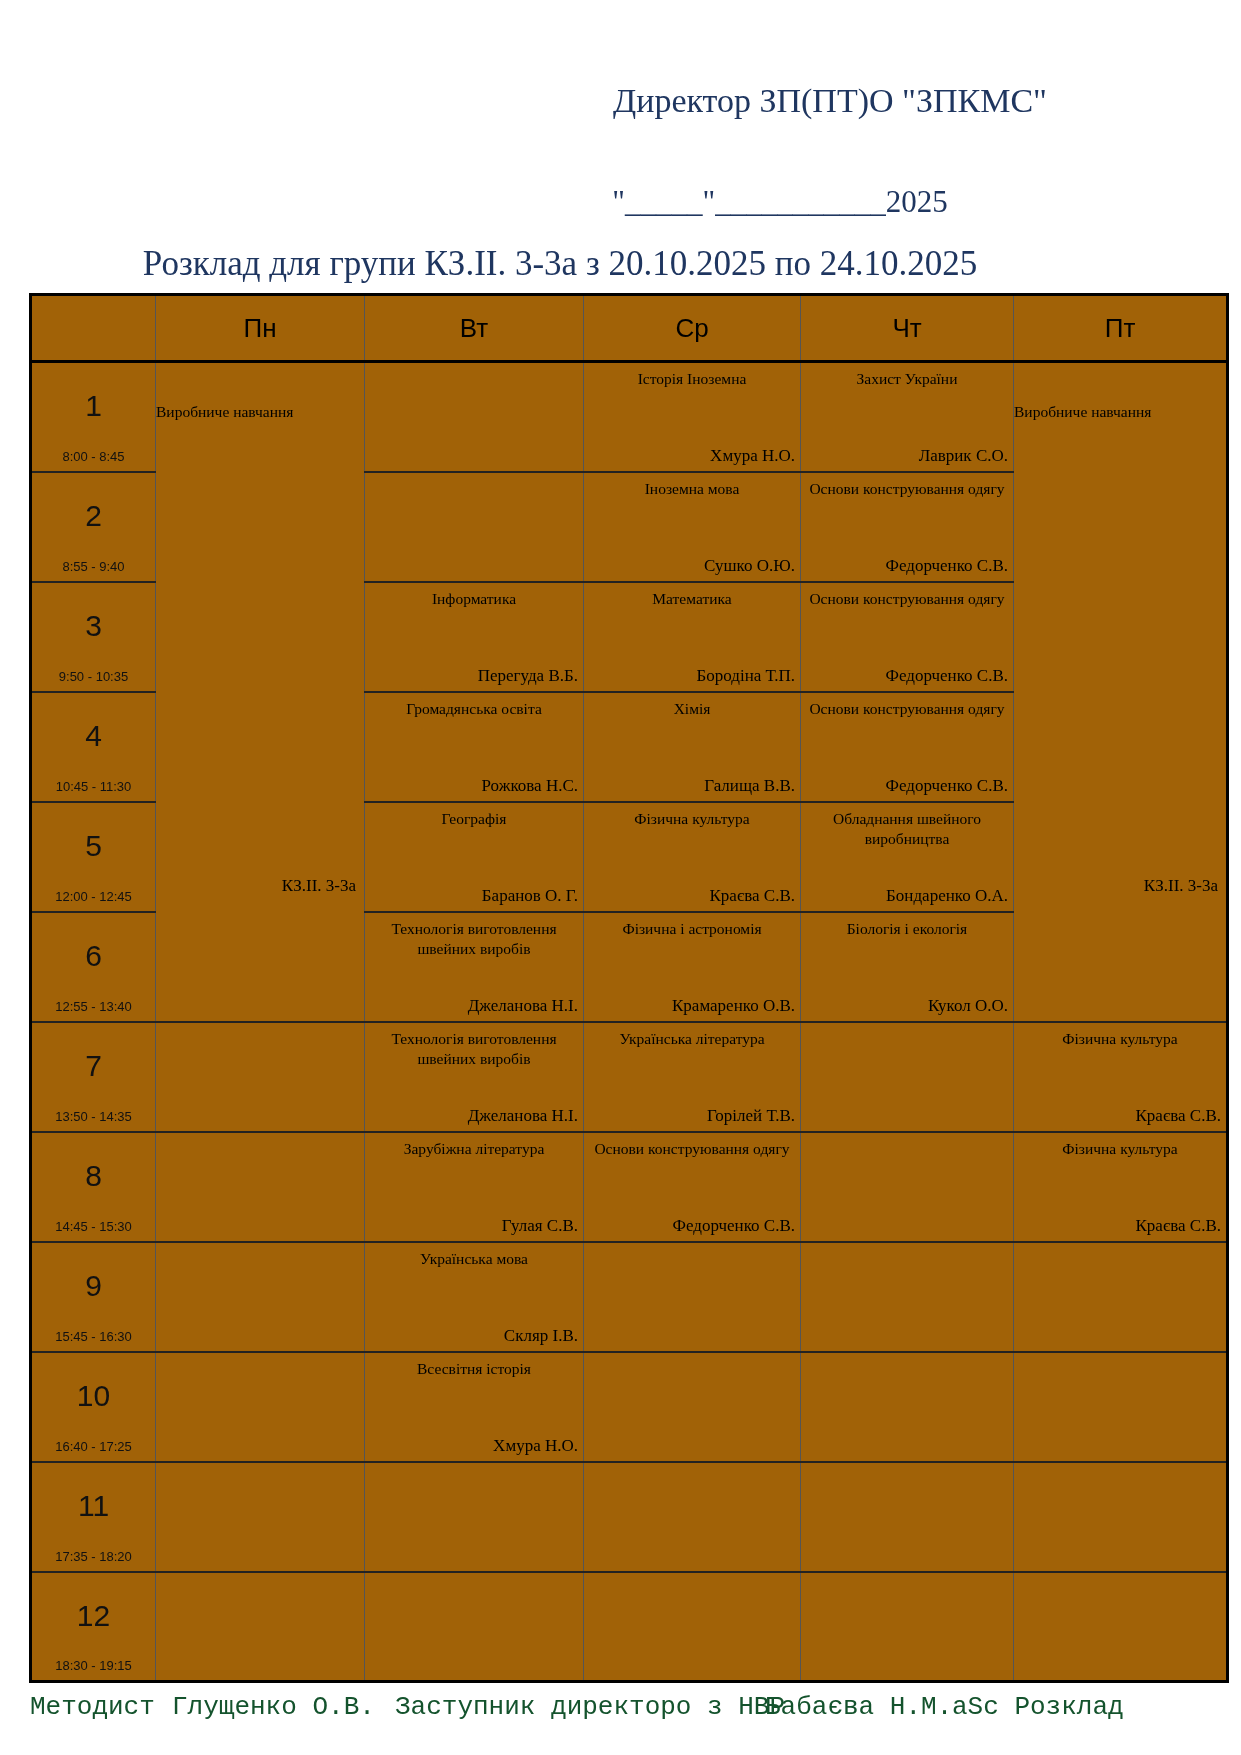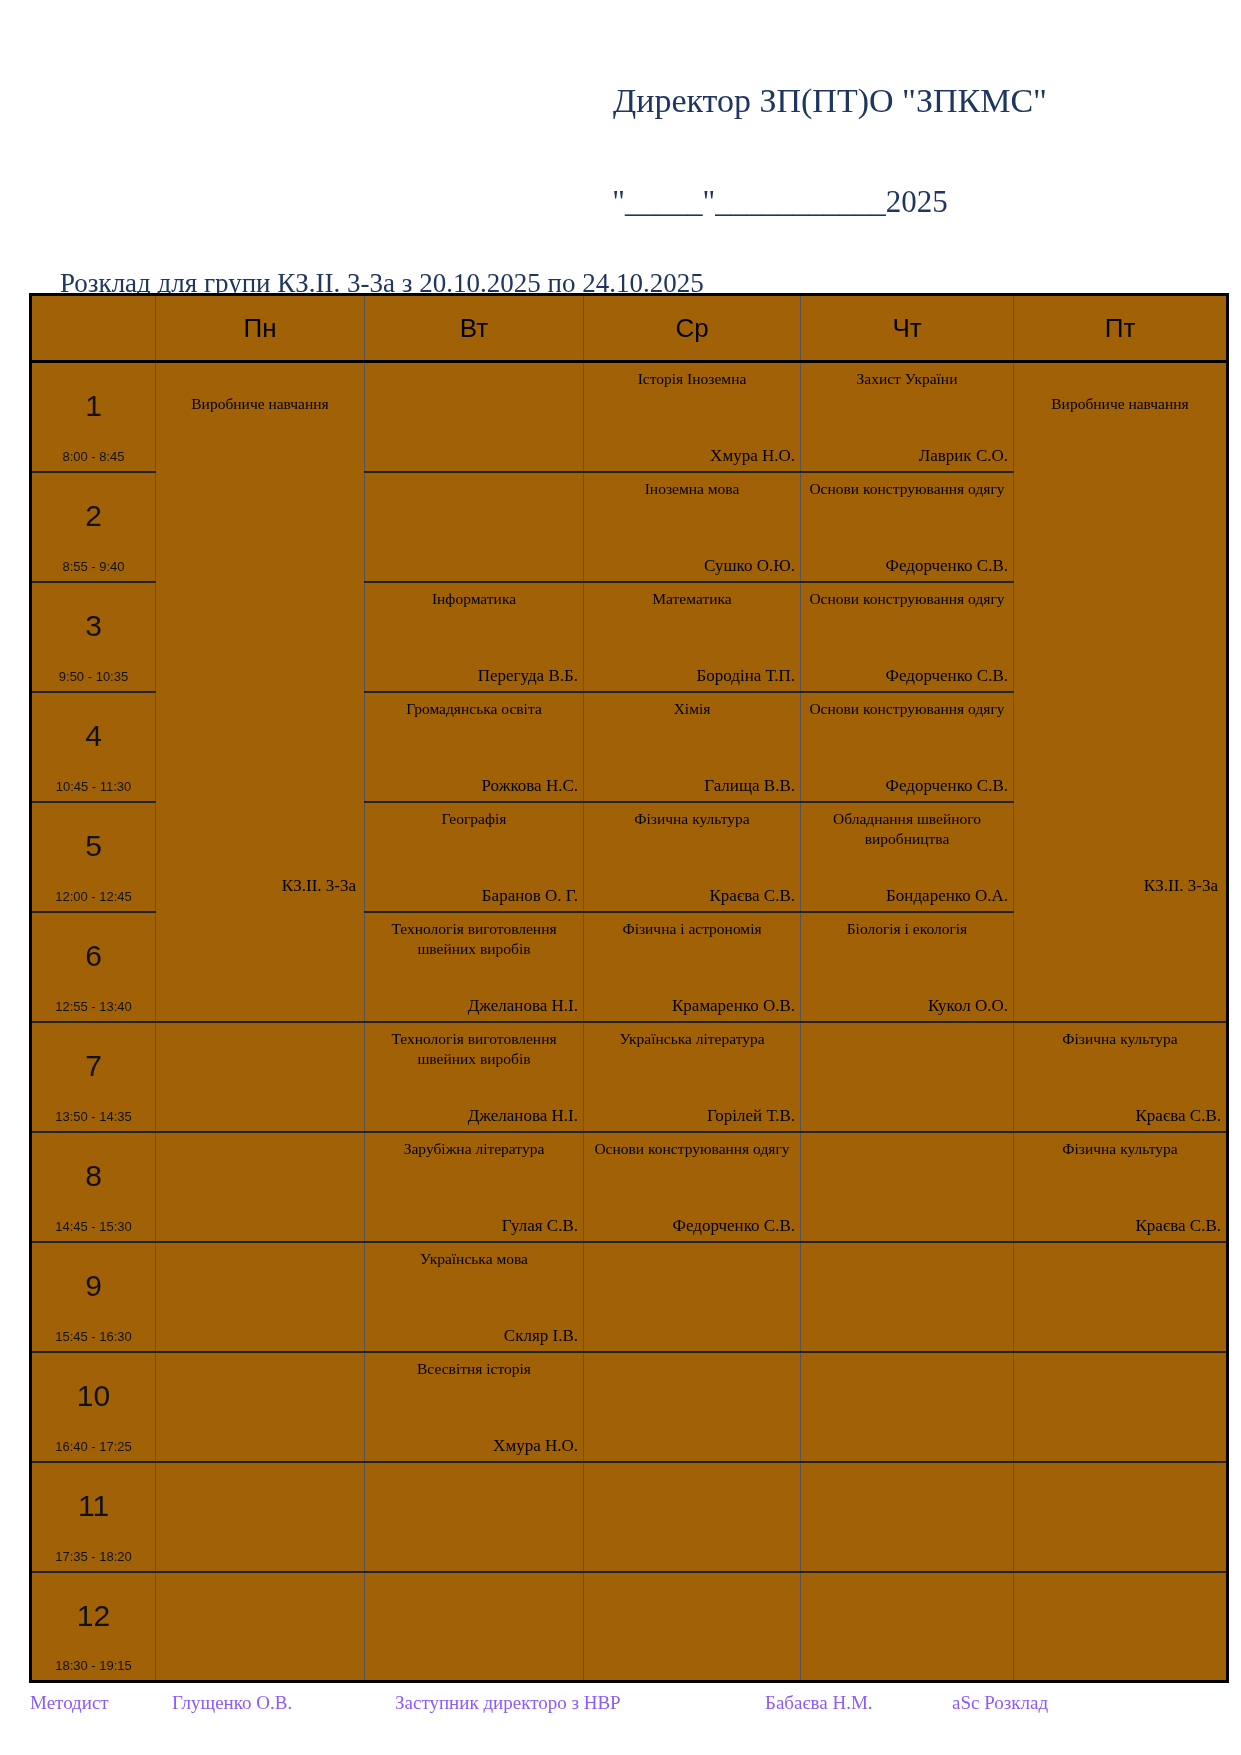--- a/index.html
+++ b/index.html
@@ -23,21 +23,21 @@
   .signature-line{
     position:absolute;left:560px;top:138px;width:480px;
     text-align:center;font-size:34px;color:var(--navy,#1f3660);
   }
   .date-line{
     position:absolute;left:545px;top:184px;width:470px;
     text-align:center;font-size:31px;color:var(--navy,#1f3660);
   }
   .doc-title{
     position:absolute;left:60px;top:244px;width:1000px;
-    font-size:27px;color:var(--navy,#1f3660);margin-top:24px;
+    text-align:center;font-size:35px;color:var(--navy,#1f3660);
   }
   
   table.sched{
     position:absolute;left:29px;top:293px;
     width:1197px;table-layout:fixed;
     border-collapse:collapse;
     border:3px solid #000;
     background:#a16207;
   }
   table.sched td,table.sched th{
@@ -64,28 +64,28 @@
     font-size:13px;text-align:center;color:#111;
   }
   .subj{
     padding:6px 5px 0 5px;
     font-size:15.5px;line-height:1.35;text-align:center;color:#000;
   }
   .tchr{
     position:absolute;right:5px;bottom:5px;
     font-size:17px;color:#000;white-space:nowrap;
   }
-  .msubj{padding-top:32px;font-size:15.5px;text-align:center;}
+  .msubj{padding-top:40px;font-size:15.5px;}
   .mgroup{
     position:absolute;right:8px;top:78%;
     font-size:17px;color:#000;white-space:nowrap;
   }
   
   .footer{position:absolute;top:1692px;left:0;width:1241px;height:30px;
-    font-family:Liberation Serif, serif;font-size:19px;color:#8b5cf6;}
+    font-family:Liberation Mono, monospace;font-size:26px;color:#14532d;}
   .footer span{position:absolute;white-space:nowrap;}
   .f-methodist{left:30px;}
   .f-methodist-name{left:172px;}
   .f-deputy{left:395px;}
   .f-deputy-name{left:765px;}
   .f-app{left:952px;}
 </style>
 </head>
 <body>
 

